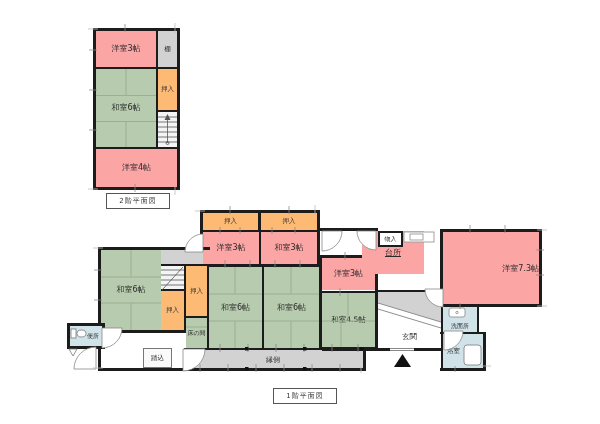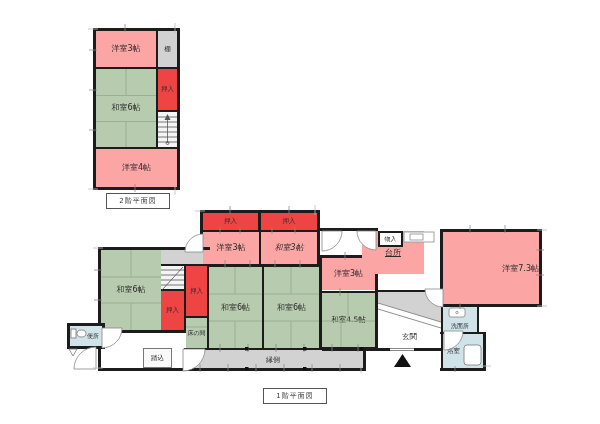--- a/index.html
+++ b/index.html
@@ -4,21 +4,21 @@
 <style>
   html,body{margin:0;padding:0;background:#fff;}
   #plan{position:relative;width:600px;height:424px;background:#ffffff;overflow:hidden;
         font-family:"DejaVu Sans","Liberation Sans",sans-serif;color:#2a2a2a;}
   .room{position:absolute;display:flex;align-items:center;justify-content:center;
         font-size:8px;letter-spacing:0;line-height:1;white-space:nowrap;}
   .room span{pointer-events:none;}
   .small{font-size:6.5px;}
   .green{background:#b7cbae;}
   .peach{background:#fca5a5;}
-  .cream{background:#ef4444;}
+  .cream{background:#fdba74;}
   .gray{background:#d2d2d2;}
   .blue{background:#cfe3e8;}
   .wall{position:absolute;background:#1c1c1c;}
   .outline{position:absolute;border:3px solid #1c1c1c;box-sizing:border-box;}
   .thinbox{position:absolute;border:1px solid #777;box-sizing:border-box;background:#fafafa;
            display:flex;align-items:center;justify-content:center;font-size:6.5px;}
   .caption{position:absolute;border:1px solid #555;background:#fff;display:flex;
            align-items:center;justify-content:center;font-size:7px;color:#333;letter-spacing:1px;}
   .lbl-tl{justify-content:flex-start;align-items:flex-start;padding:8px 0 0 14px;box-sizing:border-box;}
   .lbl-bc{align-items:flex-end;padding-bottom:8px;box-sizing:border-box;}
@@ -59,21 +59,21 @@
 
   <div class="room cream small" style="left:203px;top:213px;width:55px;height:17px;">
     <span>押入</span>
     </div>
   <div class="room cream small" style="left:261px;top:213px;width:56px;height:17px;">
     <span>押入</span>
     </div>
   <div class="room peach" style="left:203px;top:232px;width:56px;height:32px;">
     <span>洋室3帖</span>
     </div>
-  <div class="room peach" style="left:261px;top:232px;width:56px;height:32px;font-style:italic;">
+  <div class="room peach" style="left:261px;top:232px;width:56px;height:32px;">
     <span>和室3帖</span>
     </div>
 
   <div class="wall" style="left:200px;top:210px;width:120px;height:3px;"></div>
   <div class="wall" style="left:200px;top:210px;width:3px;height:57px;"></div>
   <div class="wall" style="left:317px;top:210px;width:3px;height:58px;"></div>
   <div class="wall" style="left:258px;top:213px;width:3px;height:17px;"></div>
   <div class="wall" style="left:203px;top:230px;width:114px;height:2px;"></div>
   <div class="wall" style="left:259px;top:232px;width:2px;height:32px;"></div>
   <div class="wall" style="left:200px;top:264px;width:122px;height:3px;"></div>
@@ -165,21 +165,21 @@
   <div class="room blue small" style="left:443px;top:334px;width:42px;height:34px;justify-content:flex-start;padding-left:4px;box-sizing:border-box;">
     <span>浴室</span>
     </div>
   <div class="wall" style="left:441px;top:305px;width:2px;height:65px;"></div>
   <div class="wall" style="left:440px;top:305px;width:40px;height:2px;"></div>
   <div class="wall" style="left:477px;top:305px;width:2px;height:29px;"></div>
   <div class="wall" style="left:440px;top:332px;width:45px;height:2px;"></div>
   <div class="wall" style="left:483px;top:332px;width:3px;height:39px;"></div>
   <div class="wall" style="left:440px;top:368px;width:46px;height:3px;"></div>
 
-  <div class="caption" style="left:263px;top:388px;width:62px;height:14px;">
+  <div class="caption" style="left:273px;top:388px;width:62px;height:14px;">
     <span>1階平面図</span>
     </div>
 
   <svg width="600" height="424" viewBox="0 0 600 424">
 
     <g stroke="#9ab092" stroke-width="1">
       <path d="M96 95.5H156 M96 121.5H156 M126 69V95.5 M126 121.5V147"></path>
       <path d="M101 277H161 M101 303H161 M131 250V277 M131 303V330"></path>
       <path d="M209 294H262 M209 321H262 M235 267V294 M235 321V348"></path>
       <path d="M264 294H319 M264 321H319 M291 267V294 M291 321V348"></path>

